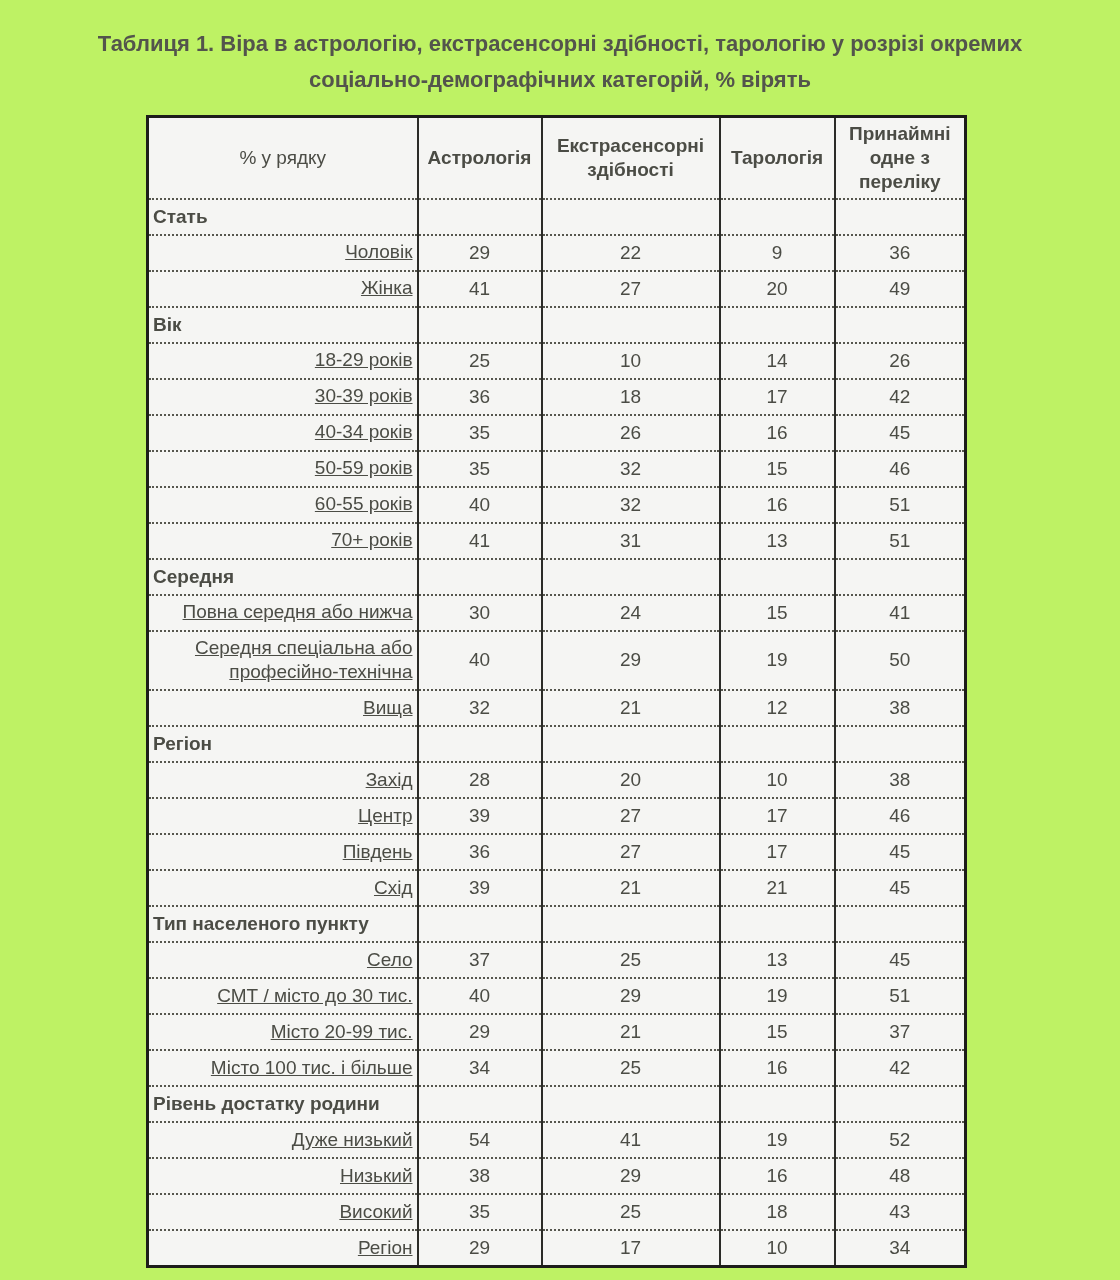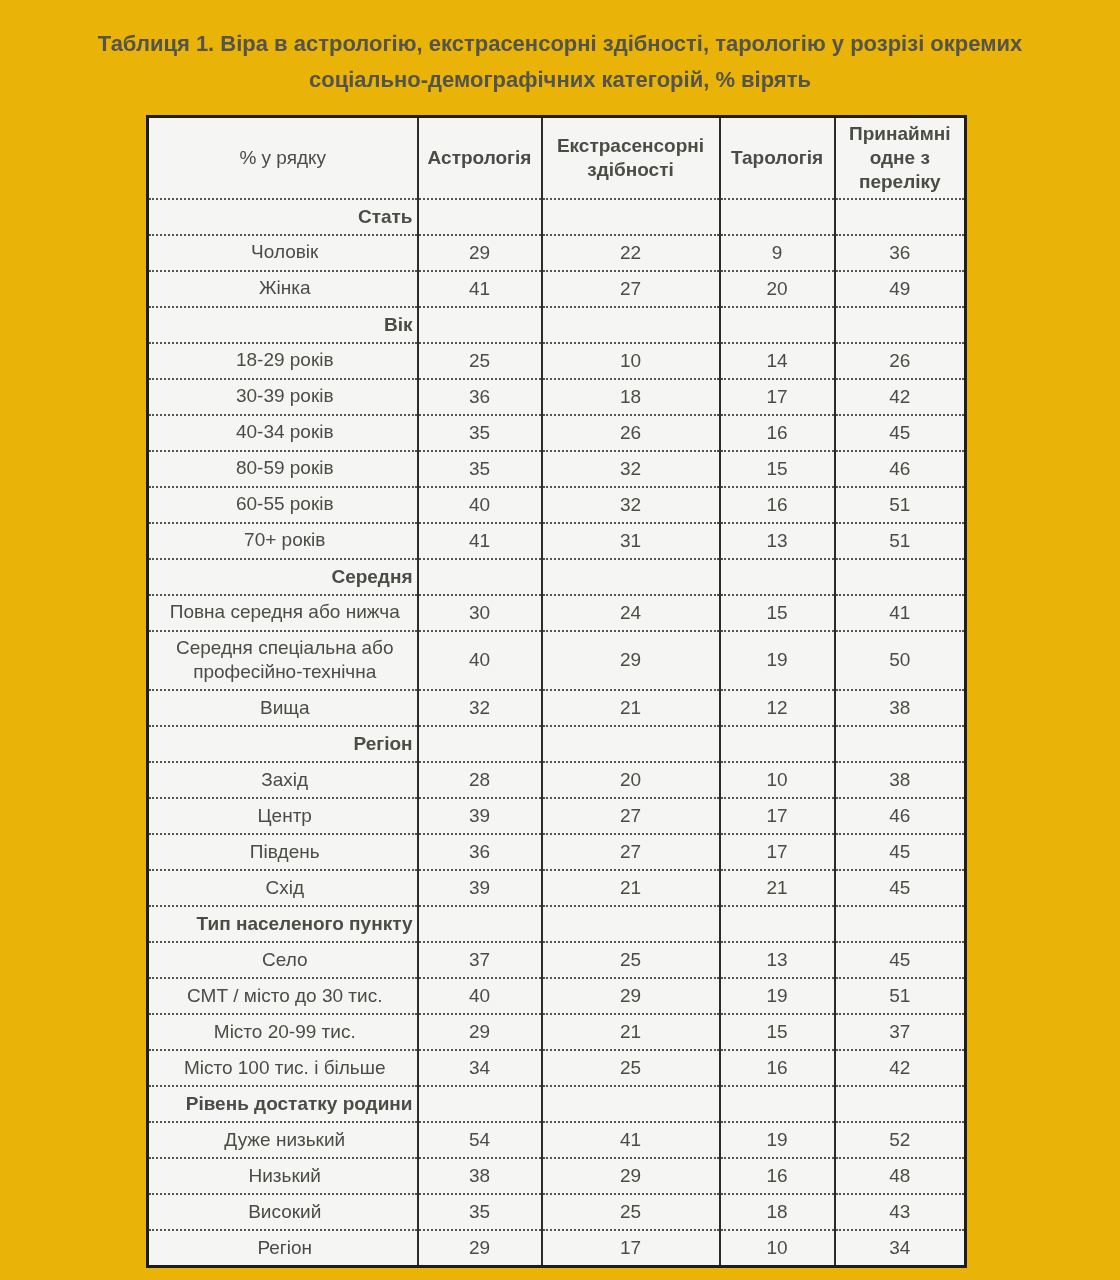--- a/index.html
+++ b/index.html
@@ -5,21 +5,21 @@
   * { box-sizing: border-box; margin: 0; padding: 0; }
   html, body {
     width: 1120px;
     background: #ffffff;
     font-family: "Liberation Sans", sans-serif;
     color: #4b4c45;
   }
   .page {
     width: 1120px;
     min-height: 1280px;
-    background: #eab308;
+    background: #bef264;
     padding-top: 26px;
   }
   .title {
     width: 1030px;
     margin: 0 auto;
     text-align: center;
     font-size: 22px;
     font-weight: bold;
     color: #53544c;
     line-height: 1.62;
@@ -52,27 +52,28 @@
     text-align: center;
     font-weight: bold;
     border-top: none;
     padding: 2px 2px;
     line-height: 1.25;
   }
   thead th.first-header { font-weight: normal; }
   tbody td { height: 36px; }
   td.section-cell {
     font-weight: bold;
+    text-align: left;
+    padding: 4px 4px;
+  }
+  td.label-cell {
     text-align: right;
-    padding: 4px 4px;
-  }
-  td.label-cell {
-    text-align: center;
     padding: 4px 4px 4px 8px;
     line-height: 1.3;
+    text-decoration: underline;
   }
   td.value-cell {
     text-align: center;
     padding: 4px 2px;
   }
 </style>
 </head>
 <body>
 
 <div class="page">
@@ -139,21 +140,21 @@
           <td class="value-cell">42</td>
         </tr>
         <tr>
           <td class="label-cell">40-34 років</td>
           <td class="value-cell">35</td>
           <td class="value-cell">26</td>
           <td class="value-cell">16</td>
           <td class="value-cell">45</td>
         </tr>
         <tr>
-          <td class="label-cell">80-59 років</td>
+          <td class="label-cell">50-59 років</td>
           <td class="value-cell">35</td>
           <td class="value-cell">32</td>
           <td class="value-cell">15</td>
           <td class="value-cell">46</td>
         </tr>
         <tr>
           <td class="label-cell">60-55 років</td>
           <td class="value-cell">40</td>
           <td class="value-cell">32</td>
           <td class="value-cell">16</td>

